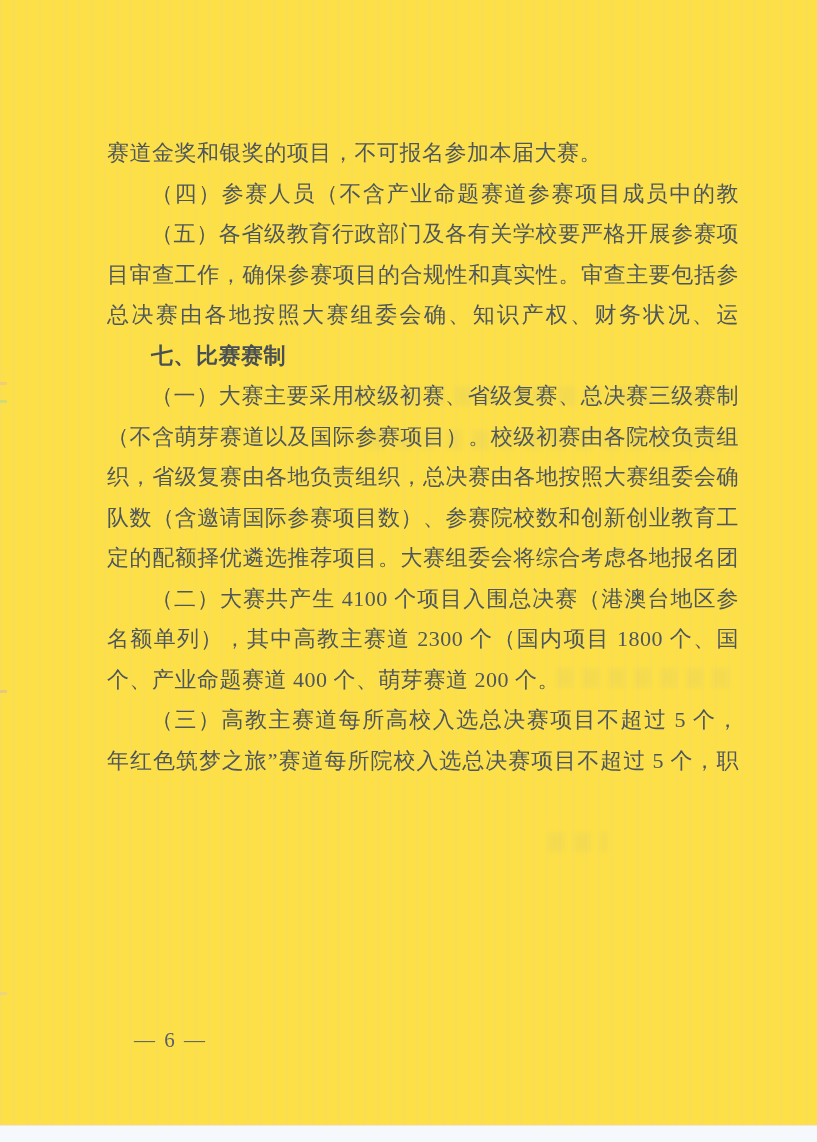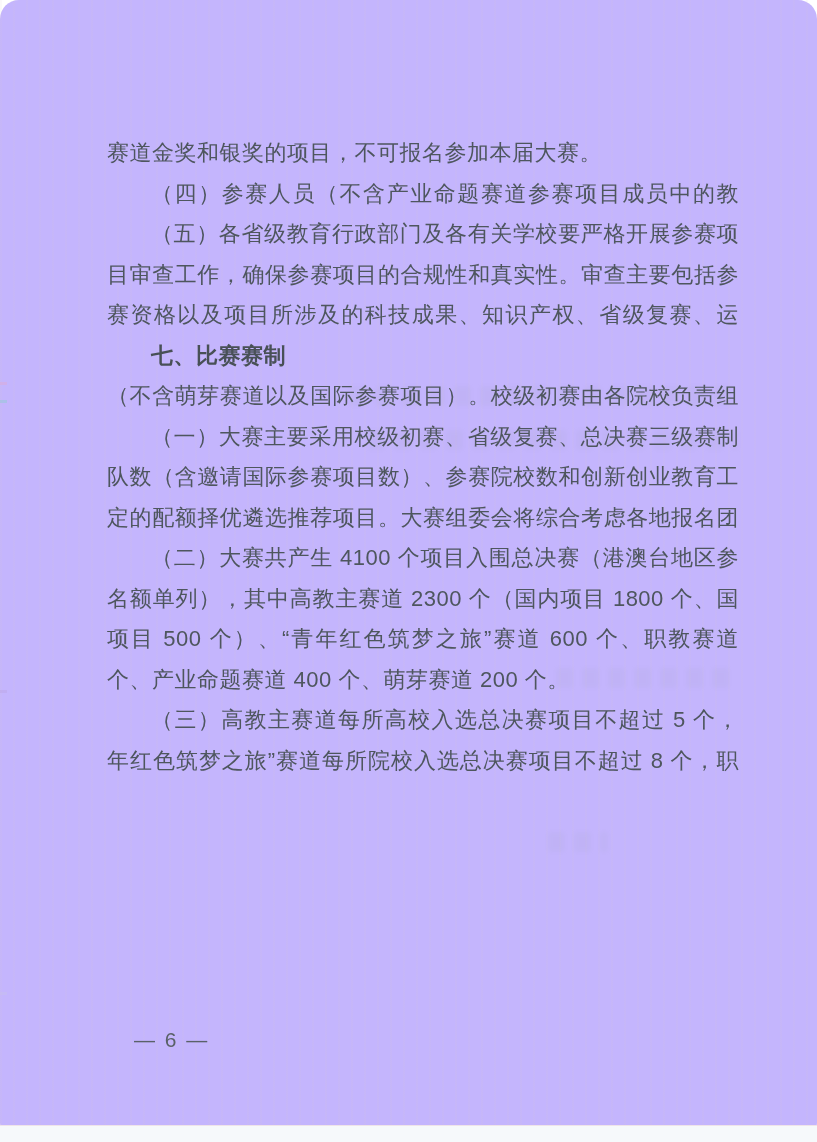--- a/index.html
+++ b/index.html
@@ -7,24 +7,23 @@
     padding: 0;
     width: 817px;
     height: 1142px;
     overflow: hidden;
     background: #ffffff;
   }
   .page {
     position: relative;
     width: 817px;
     height: 1142px;
-    background: #c4b5fd;
-    font-family: Liberation Sans, sans-serif;
+    background: #fde047;
+    font-family: Liberation Serif, serif;
     color: #4e565e;
-    border-radius: 19px;
   }
   
   .streaks {
     position: absolute;
     inset: 0;
     background: repeating-linear-gradient(
       90deg,
       rgba(214, 196, 208, 0.10) 0px, rgba(214, 196, 208, 0.10) 2px,
       rgba(255, 255, 255, 0) 2px, rgba(255, 255, 255, 0) 13px
     );
@@ -118,30 +117,30 @@
   <div class="edge-mark m1"></div>
   <div class="edge-mark m2"></div>
   <div class="edge-mark m3"></div>
   <div class="edge-mark m4"></div>
 
   <div class="text-block">
     <div class="line">赛道金奖和银奖的项目，不可报名参加本届大赛。</div>
     <div class="line indent fill">（四）参赛人员（不含产业命题赛道参赛项目成员中的教师）</div>
     <div class="line indent fill">（五）各省级教育行政部门及各有关学校要严格开展参赛项</div>
     <div class="line fill">目审查工作，确保参赛项目的合规性和真实性。审查主要包括参</div>
-    <div class="line fill">赛资格以及项目所涉及的科技成果、知识产权、省级复赛、运</div>
+    <div class="line fill">总决赛由各地按照大赛组委会确、知识产权、财务状况、运</div>
     <div class="line indent bold">七、比赛赛制</div>
+    <div class="line indent fill">（一）大赛主要采用校级初赛、省级复赛、总决赛三级赛制</div>
     <div class="line fill">（不含萌芽赛道以及国际参赛项目）。校级初赛由各院校负责组</div>
-    <div class="line indent fill">（一）大赛主要采用校级初赛、省级复赛、总决赛三级赛制</div>
+    <div class="line fill">织，省级复赛由各地负责组织，总决赛由各地按照大赛组委会确</div>
     <div class="line fill">队数（含邀请国际参赛项目数）、参赛院校数和创新创业教育工</div>
     <div class="line fill">定的配额择优遴选推荐项目。大赛组委会将综合考虑各地报名团</div>
     <div class="line indent fill">（二）大赛共产生 4100 个项目入围总决赛（港澳台地区参赛</div>
     <div class="line fill">名额单列），其中高教主赛道 2300 个（国内项目 1800 个、国际</div>
-    <div class="line fill">项目 500 个）、“青年红色筑梦之旅”赛道 600 个、职教赛道 600</div>
     <div class="line">个、产业命题赛道 400 个、萌芽赛道 200 个。</div>
     <div class="line indent fill">（三）高教主赛道每所高校入选总决赛项目不超过 5 个，“青</div>
-    <div class="line fill">年红色筑梦之旅”赛道每所院校入选总决赛项目不超过 8 个，职</div>
+    <div class="line fill">年红色筑梦之旅”赛道每所院校入选总决赛项目不超过 5 个，职</div>
   </div>
 
   <div class="page-number">— 6 —</div>
 
   <div class="bottom-edge"></div>
 </div>
 
 </body></html>

